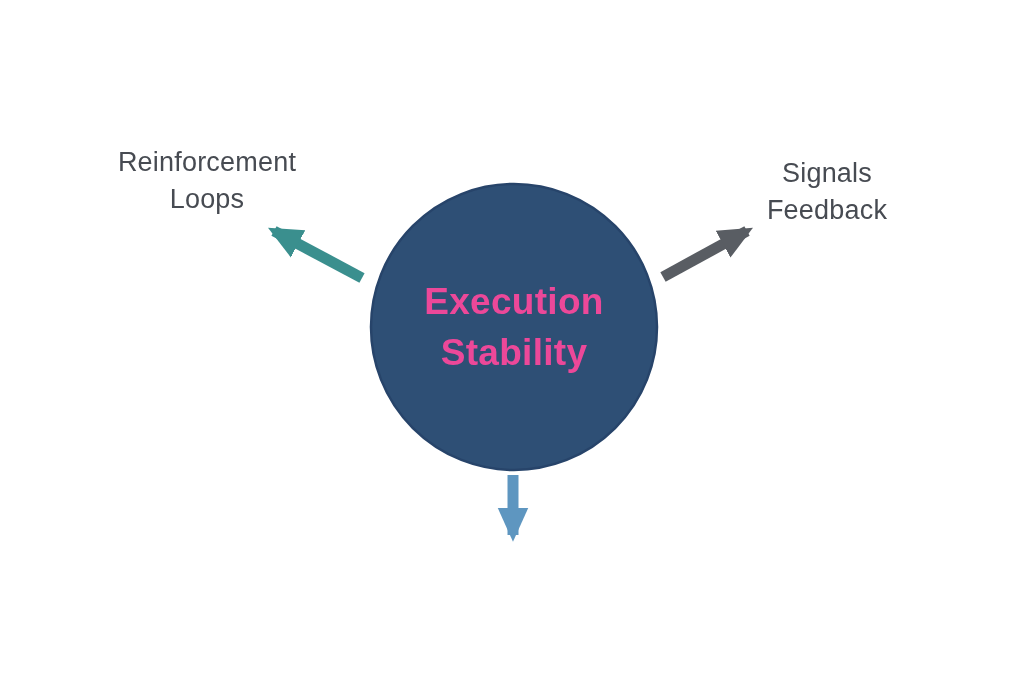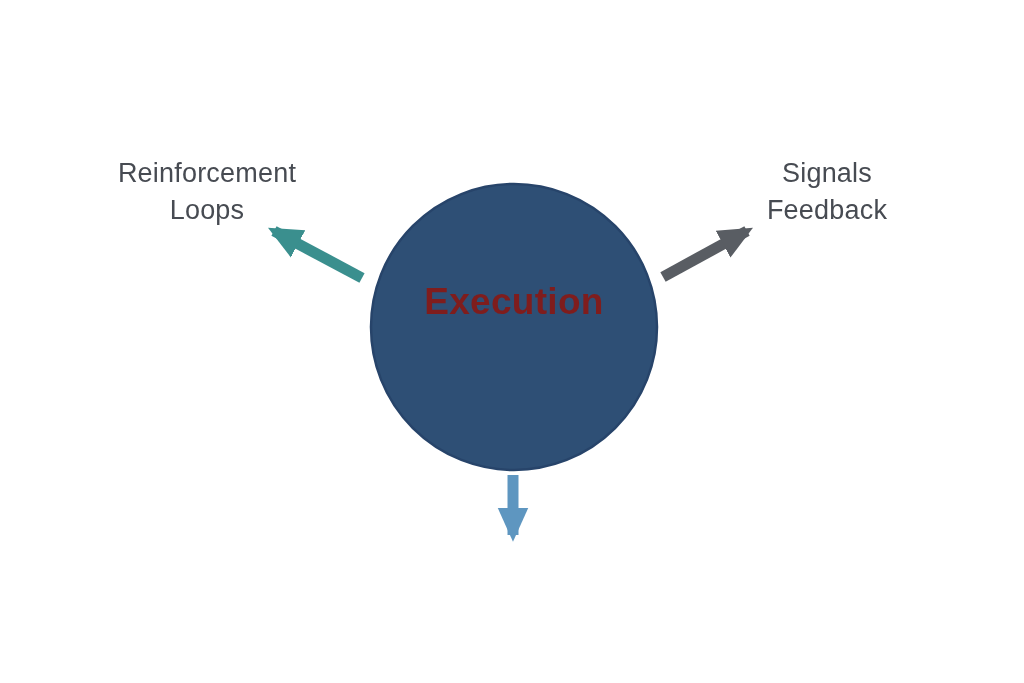--- a/index.html
+++ b/index.html
@@ -23,30 +23,30 @@
   .node-label {
     position: absolute;
     width: 320px;
     text-align: center;
     color: #474b52;
     font-size: 27px;
     line-height: 37px;
     font-weight: 400;
     letter-spacing: 0.2px;
   }
-  .label-reinforcement { left: 47px;  top: 155px; }
+  .label-reinforcement { left: 47px;  top: 144px; }
   .label-feedback      { left: 667px; top: 155px; }
   .label-nudges        { left: 350px; top: 553px; }
   .center-label {
     position: absolute;
     left: 354px;
     top: 276px;
     width: 320px;
     text-align: center;
-    color: #7f1d1d;
+    color: #ec4899;
     font-size: 37px;
     line-height: 51px;
     font-weight: 700;
     letter-spacing: 0.3px;
   }
   .line { display: block; }
 </style>
 </head>
 <body>
 
@@ -69,20 +69,21 @@
 
     <line x1="663" y1="277" x2="747" y2="231" stroke-width="11" marker-end="url(#head-gray)" stroke="#595d63"></line>
 
     <line x1="513" y1="475" x2="513" y2="535" stroke-width="11" marker-end="url(#head-blue)" stroke="#5e96c0"></line>
 
     <circle cx="514" cy="327" r="143" stroke-width="2.5" stroke="#27446a" fill="#2e4f75"></circle>
   </svg>
 
   <div class="center-label">
     <span class="line">Execution</span>
+    <span class="line">Stability</span>
   </div>
 
   <div class="node-label label-reinforcement">
     <span class="line">Reinforcement</span>
     <span class="line">Loops</span>
   </div>
 
   <div class="node-label label-feedback">
     <span class="line">Signals</span>
     <span class="line">Feedback</span>

